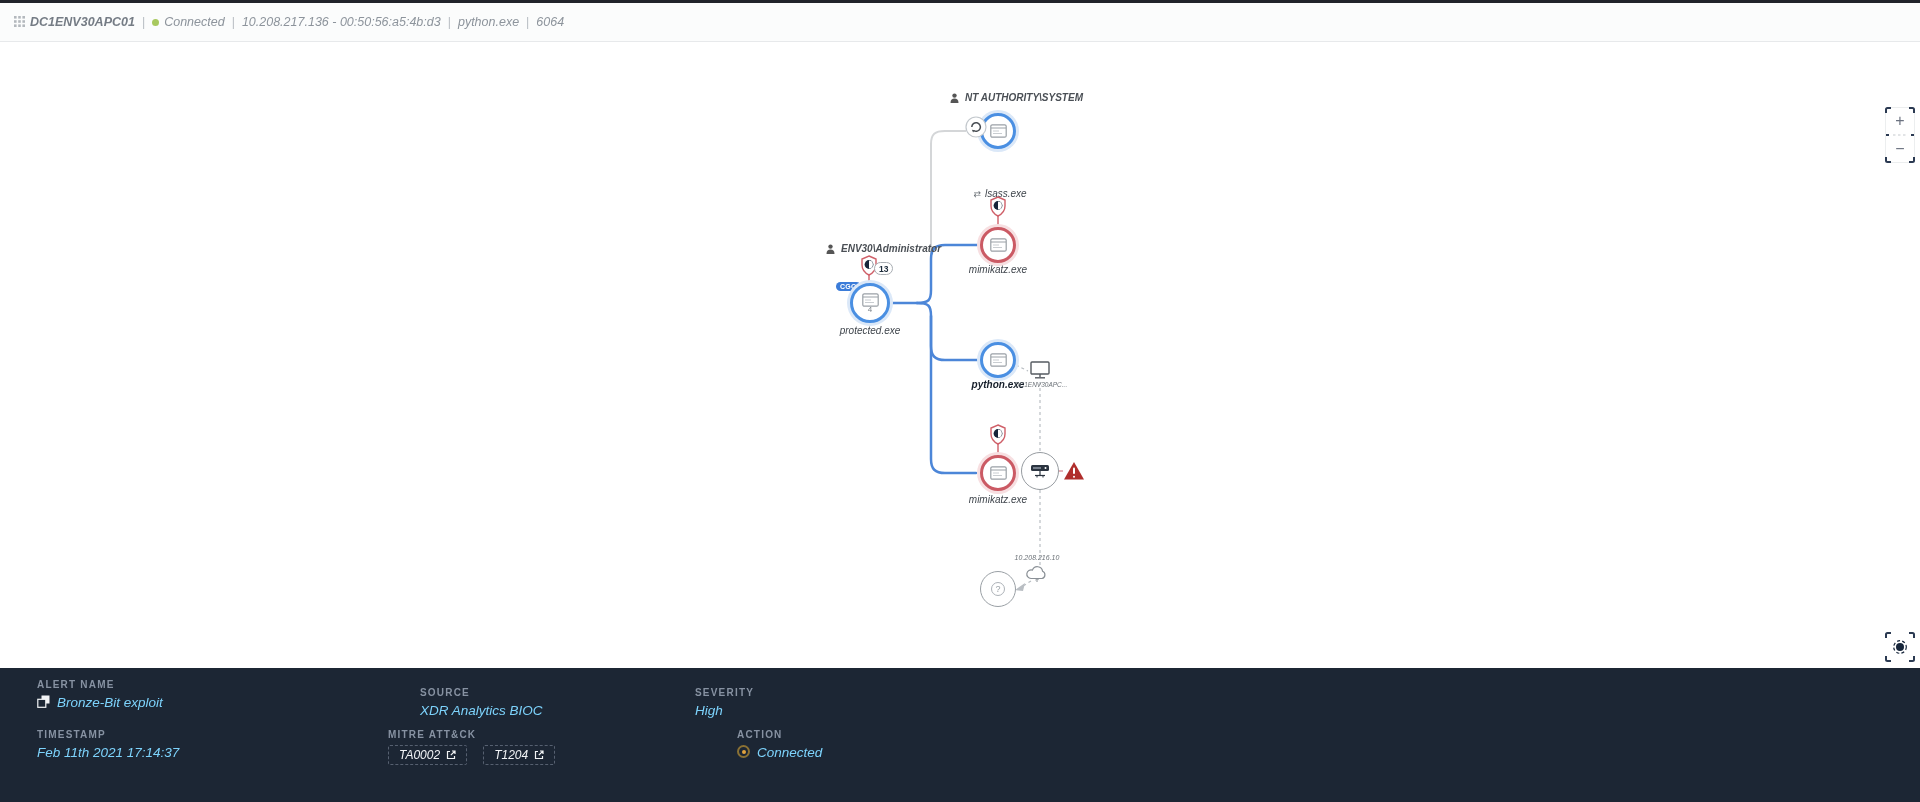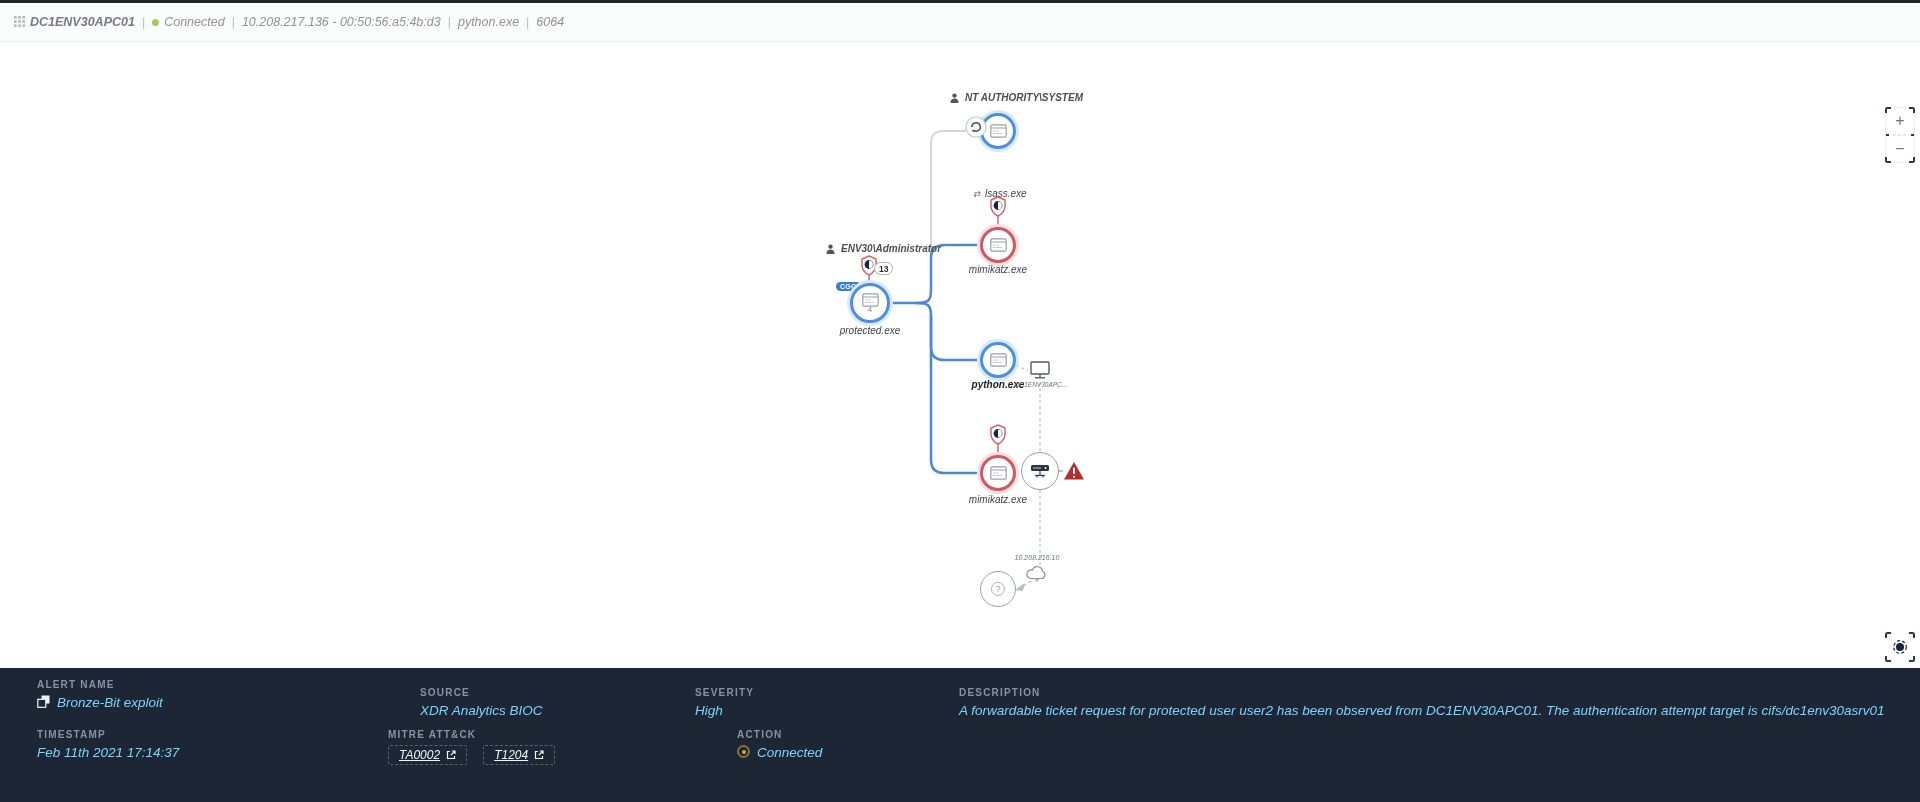--- a/index.html
+++ b/index.html
@@ -58,21 +58,21 @@
   .recenter-widget { position:absolute; left:1884px; top:588px; width:32px; height:34px; }
 
   
   .panel { position:absolute; left:0; top:668px; width:1920px; height:134px; background:#1c2634; }
   .field { position:absolute; }
   .field-label { font-size:10px; font-weight:bold; letter-spacing:1.2px; color:#8792a2;
                  text-transform:uppercase; margin-bottom:5px; }
   .field-value { font-size:13.5px; font-style:italic; color:#7dd3fc; display:flex; align-items:flex-start; gap:7px; }
   .mitre-row { display:flex; gap:16px; margin-top:2px; }
   .mitre-btn { border:1px dashed #566070; border-radius:2px; padding:2px 10px; color:#f2f4f6;
-               font-size:12px; font-style:italic; display:flex; align-items:center; gap:6px; cursor:pointer;text-decoration:underline; }
+               font-size:12px; font-style:italic; display:flex; align-items:center; gap:6px; cursor:pointer; }
   .action-dot { width:13px; height:13px; border-radius:50%; border:2px solid #8a7134; position:relative; flex:none; }
   .action-dot::after { content:""; position:absolute; left:2.5px; top:2.5px; width:4px; height:4px;
                        border-radius:50%; background:#e2a33d; }
 </style>
 </head>
 <body>
 
 <div class="app">
   <div class="topline"></div>
 
@@ -366,21 +366,15 @@
     </div>
 
     <div class="field" style="left:737px; top:61px;">
       <div class="field-label">ACTION</div>
       <div class="field-value">
         <span class="action-dot"></span>
         <span>Connected</span>
       </div>
     </div>
 
-    <div class="field" style="left:959px; top:19px; width:790px;">
-      <div class="field-label">DESCRIPTION</div>
-      <div class="field-value" style="white-space:nowrap;">
-          <span>A forwardable ticket request for protected user user2 has been observed from DC1ENV30APC01. The authentication attempt target is cifs/dc1env30asrv01</span>
-        </div>
-    </div>
 
   </div>
 </div>
 
 </body></html>

